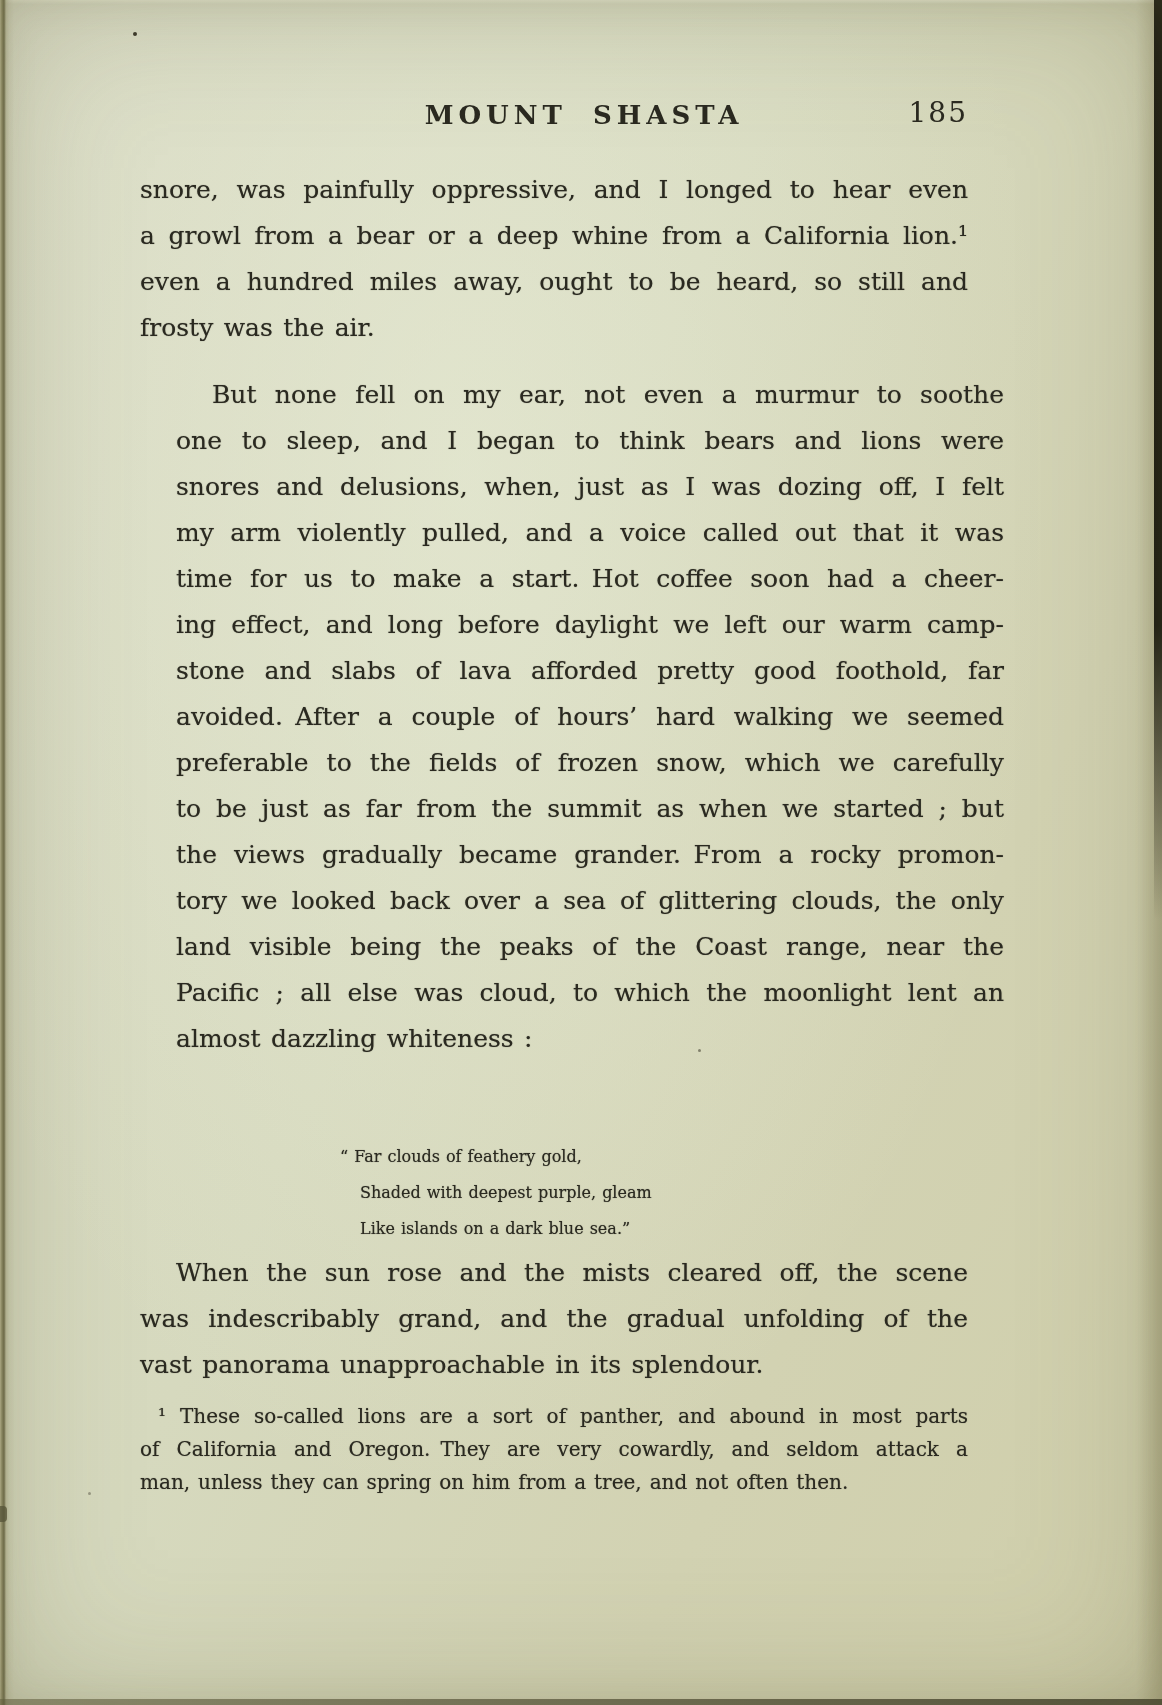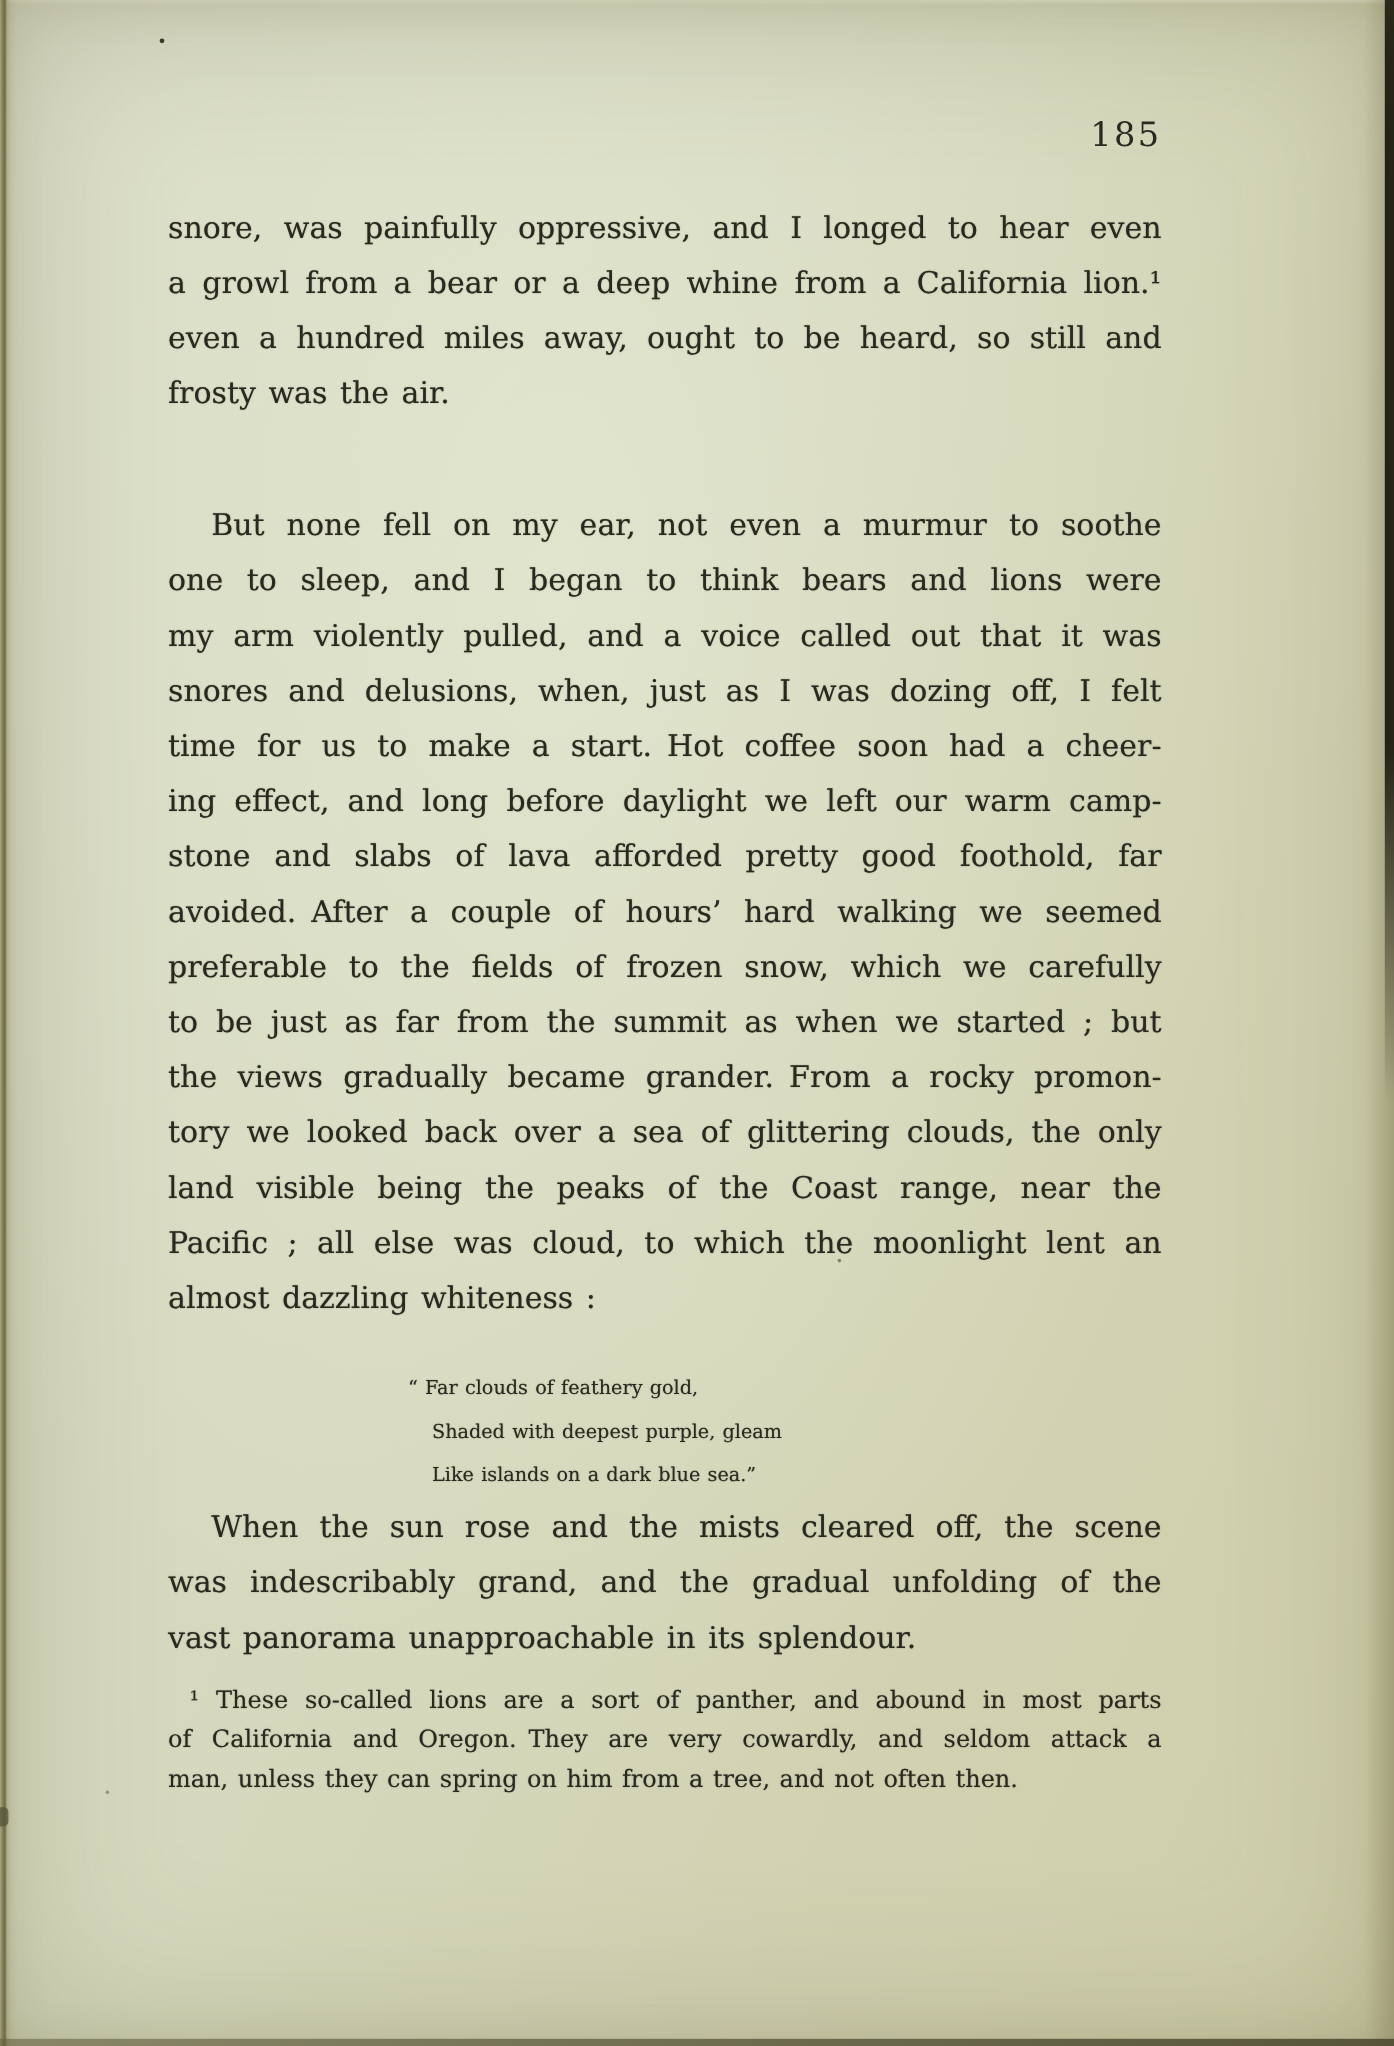--- a/index.html
+++ b/index.html
@@ -70,21 +70,21 @@
   .line {
     text-align: justify;
     text-align-last: justify;
     word-spacing: 0.10em;
     text-shadow: 0 0 1px rgba(42,41,32,0.55);
   }
   .line.last { text-align-last: left; }
 
   .p-opening, .p-ascent, .p-sunrise { font-size: 25px; line-height: 46px; }
   .p-opening { top: 167px; }
-  .p-ascent  { top: 415px; }
+  .p-ascent  { top: 372px; margin-left: 36px; }
   .p-ascent .line:first-child,
   .p-sunrise .line:first-child { text-indent: 36px; }
 
   .p-verse { top: 1139px; left: 220px; width: 560px; font-size: 16px; line-height: 36px; }
   .p-verse .line { text-align: left; text-align-last: left; word-spacing: 0.06em; }
   .p-verse .line:first-child { margin-left: -20px; }
 
   .p-sunrise { top: 1250px; }
 
   .p-footnote { top: 1400px; font-size: 20px; line-height: 33px; }
@@ -99,35 +99,36 @@
   <div class="edge-right-soft"></div>
   <div class="edge-right"></div>
   <div class="edge-left"></div>
   <div class="edge-bottom"></div>
   <div class="speck s1"></div>
   <div class="speck s2"></div>
   <div class="speck s3"></div>
   <div class="notch"></div>
 
   <div class="running-head">
+    <span class="head-title">MOUNT SHASTA</span>
     <span class="page-number">185</span>
   </div>
 
   <div class="text-block">
       <div class="para p-opening">
         <div class="line">snore, was painfully oppressive, and I longed to hear even</div>
         <div class="line">a growl from a bear or a deep whine from a California lion.¹</div>
         <div class="line">even a hundred miles away, ought to be heard, so still and</div>
         <div class="line last">frosty was the air.</div>
       </div>
       <div class="para p-ascent">
         <div class="line">But none fell on my ear, not even a murmur to soothe</div>
         <div class="line">one to sleep, and I began to think bears and lions were</div>
+        <div class="line">snores and delusions, when, just as I was dozing off, I felt</div>
         <div class="line">my arm violently pulled, and a voice called out that it was</div>
-        <div class="line">snores and delusions, when, just as I was dozing off, I felt</div>
         <div class="line">time for us to make a start. Hot coffee soon had a cheer-</div>
         <div class="line">ing effect, and long before daylight we left our warm camp-</div>
         <div class="line">stone and slabs of lava afforded pretty good foothold, far</div>
         <div class="line">avoided. After a couple of hours’ hard walking we seemed</div>
         <div class="line">preferable to the fields of frozen snow, which we carefully</div>
         <div class="line">to be just as far from the summit as when we started ; but</div>
         <div class="line">the views gradually became grander. From a rocky promon-</div>
         <div class="line">tory we looked back over a sea of glittering clouds, the only</div>
         <div class="line">land visible being the peaks of the Coast range, near the</div>
         <div class="line">Pacific ; all else was cloud, to which the moonlight lent an</div>

